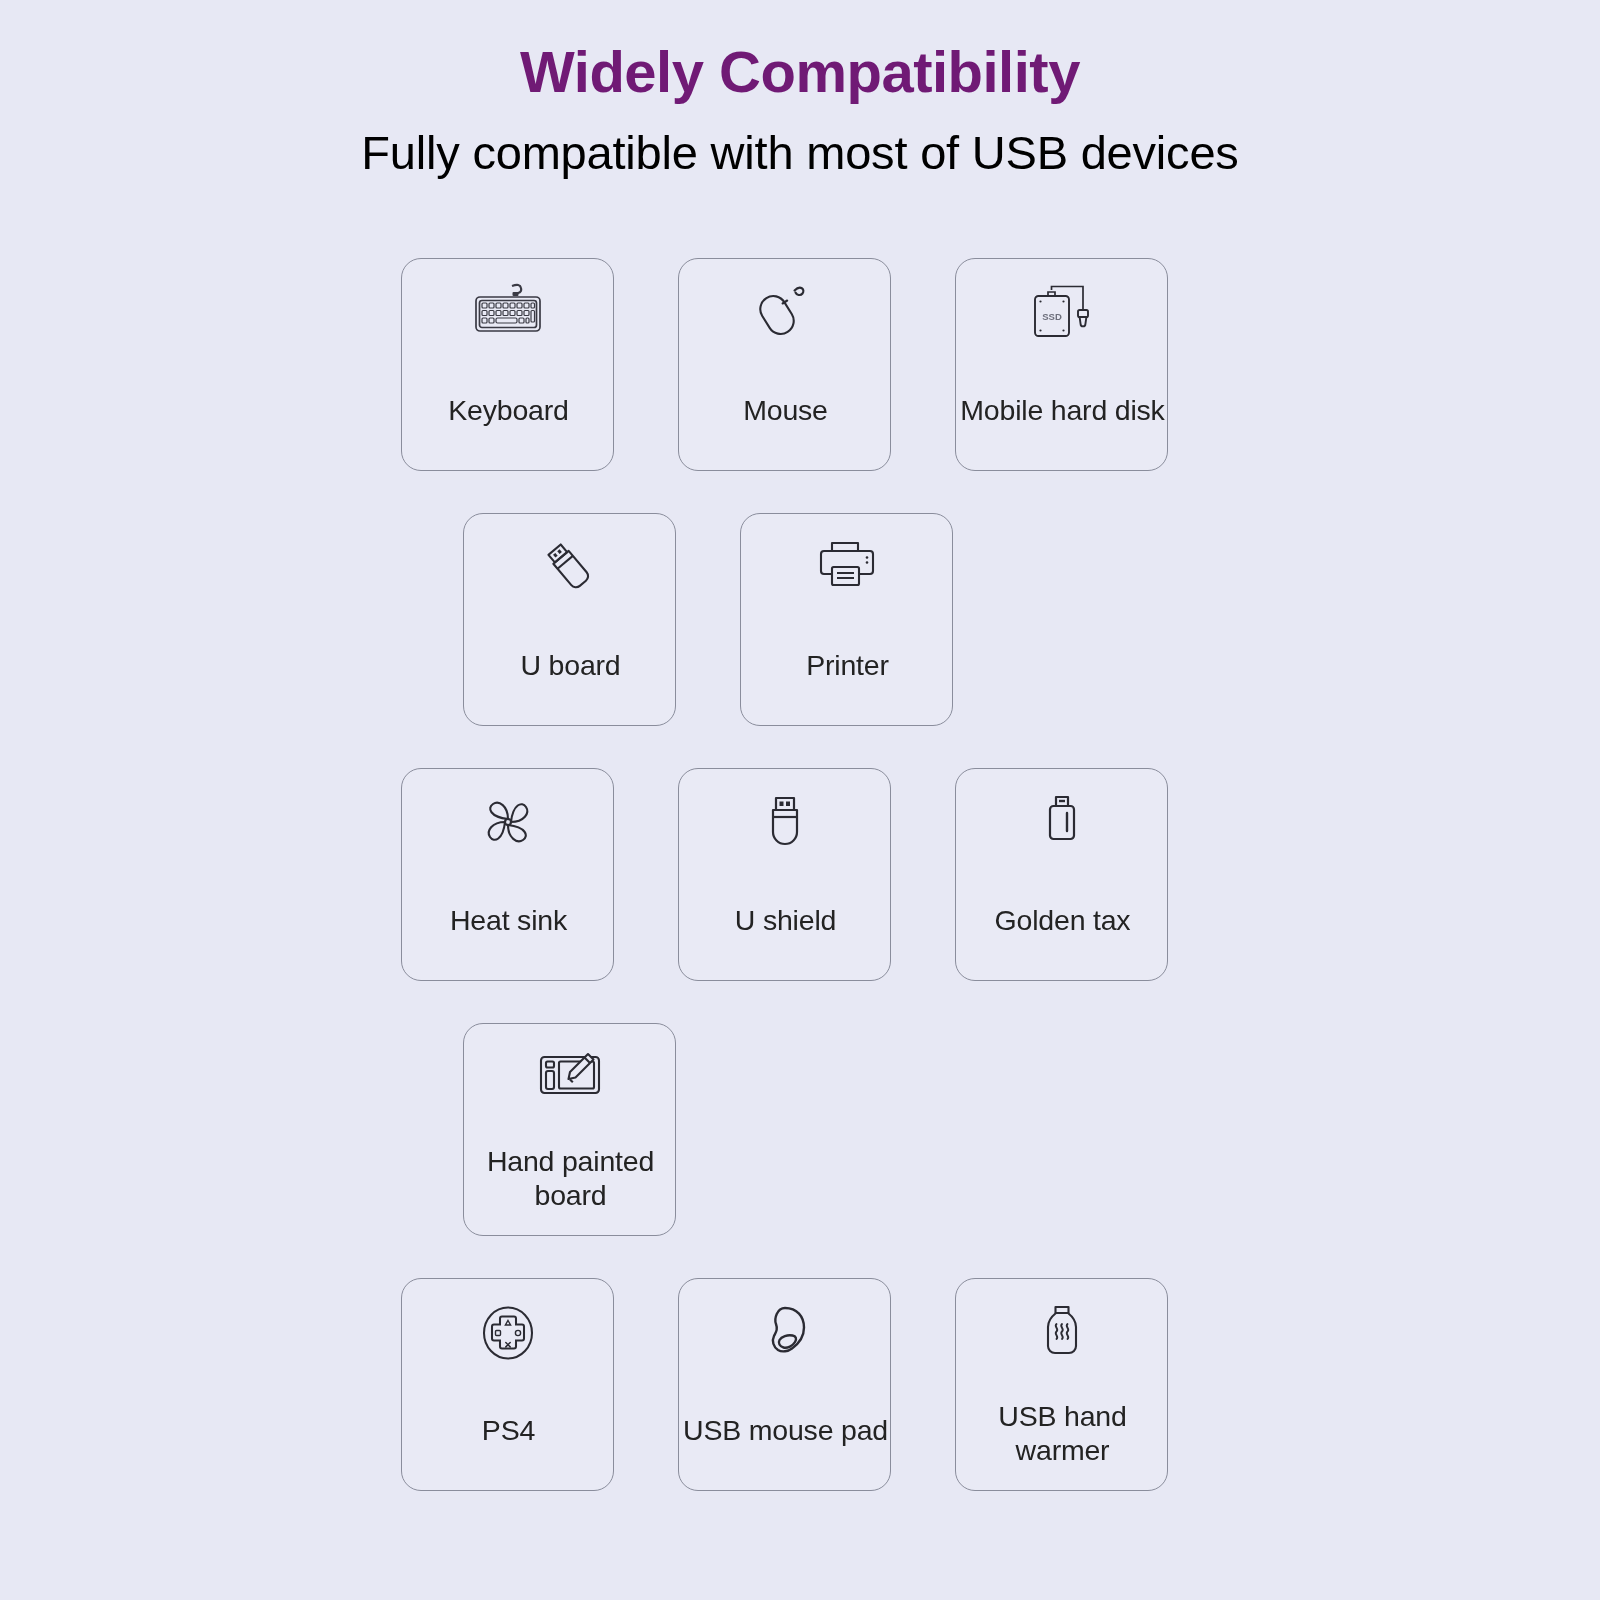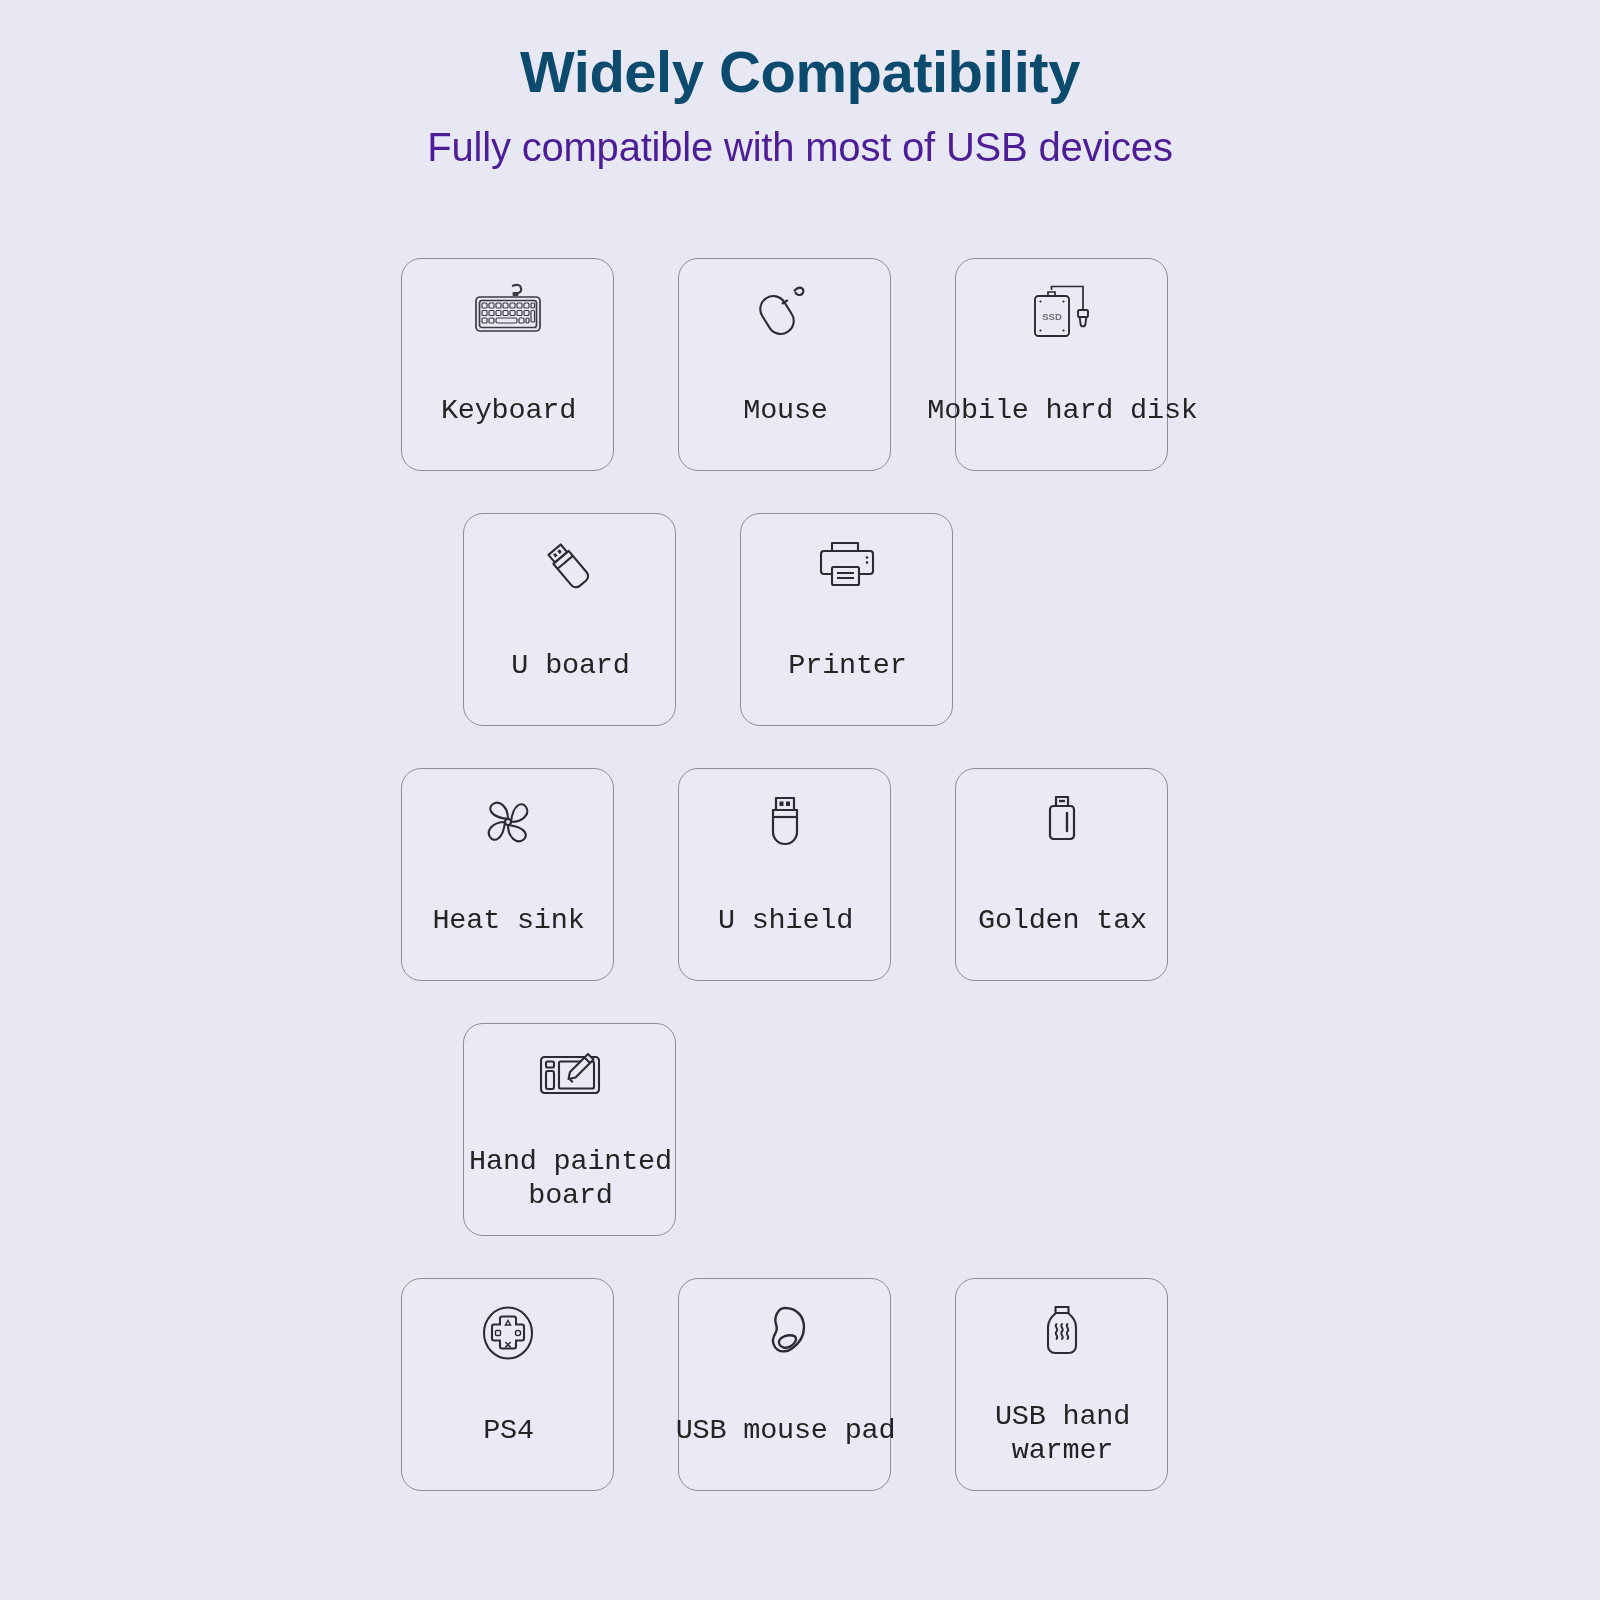--- a/index.html
+++ b/index.html
@@ -21,30 +21,30 @@
     background: #e7e8f4;
   }
   .header {
     text-align: center;
     padding-top: 42px;
   }
   .title {
     font-family: "Liberation Sans", sans-serif;
     font-size: 58px;
     font-weight: bold;
-    color: #0c4a6e;
+    color: #701a75;
     letter-spacing: -0.5px;
     line-height: 1.05;
     margin: 0;
   }
   .subtitle {
     font-family: "Liberation Sans", sans-serif;
-    font-size: 40px;
+    font-size: 47px;
     font-weight: normal;
-    color: #4c1d95;
+    color: #000000;
     margin: 22px 0 0 0;
     letter-spacing: -0.2px;
   }
   .grid {
     position: absolute;
     left: 401px;
     top: 258px;
     width: 770px;
   }
   .row {
@@ -85,21 +85,21 @@
   .icon-wrap svg {
     display: block;
   }
   .label {
     position: absolute;
     top: 136px;
     left: 50%;
     transform: translateX(-50%);
     width: 300px;
     text-align: center;
-    font-family: Liberation Mono, monospace;
+    font-family: Liberation Sans, sans-serif;
     font-size: 28.5px;
     color: #232323;
     line-height: 1.18;
     white-space: pre-line;
     letter-spacing: -0.2px;
   }
   .label.two-line { top: 122px; }
 </style>
 </head>
 <body>

